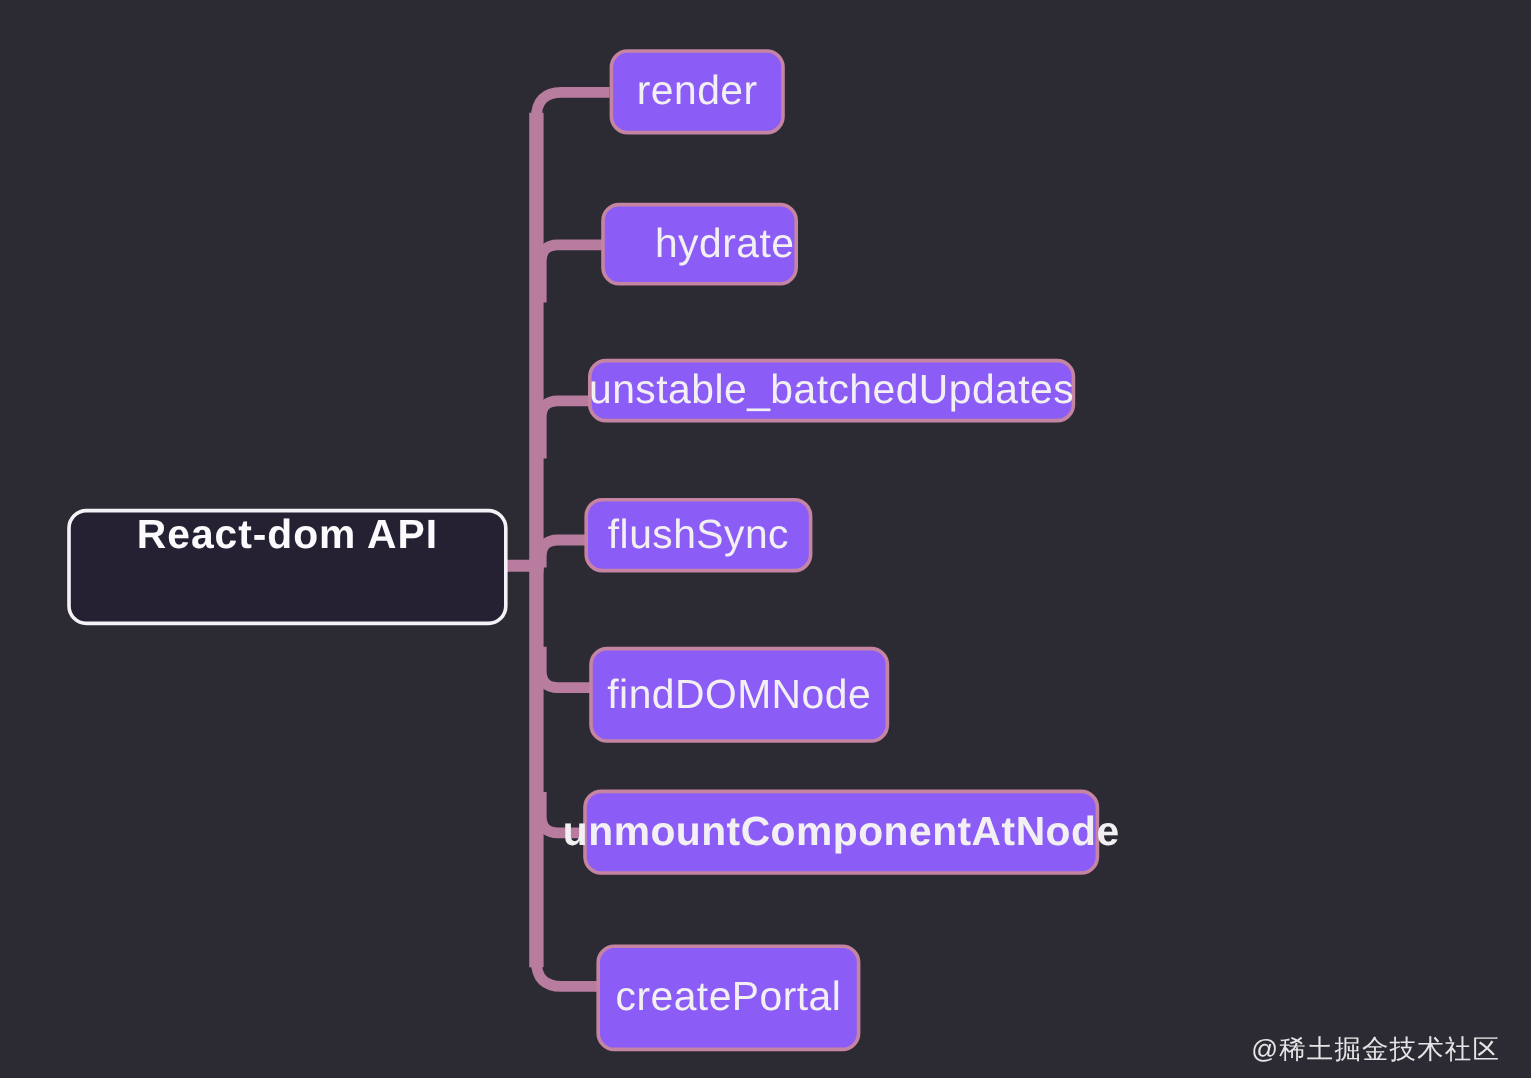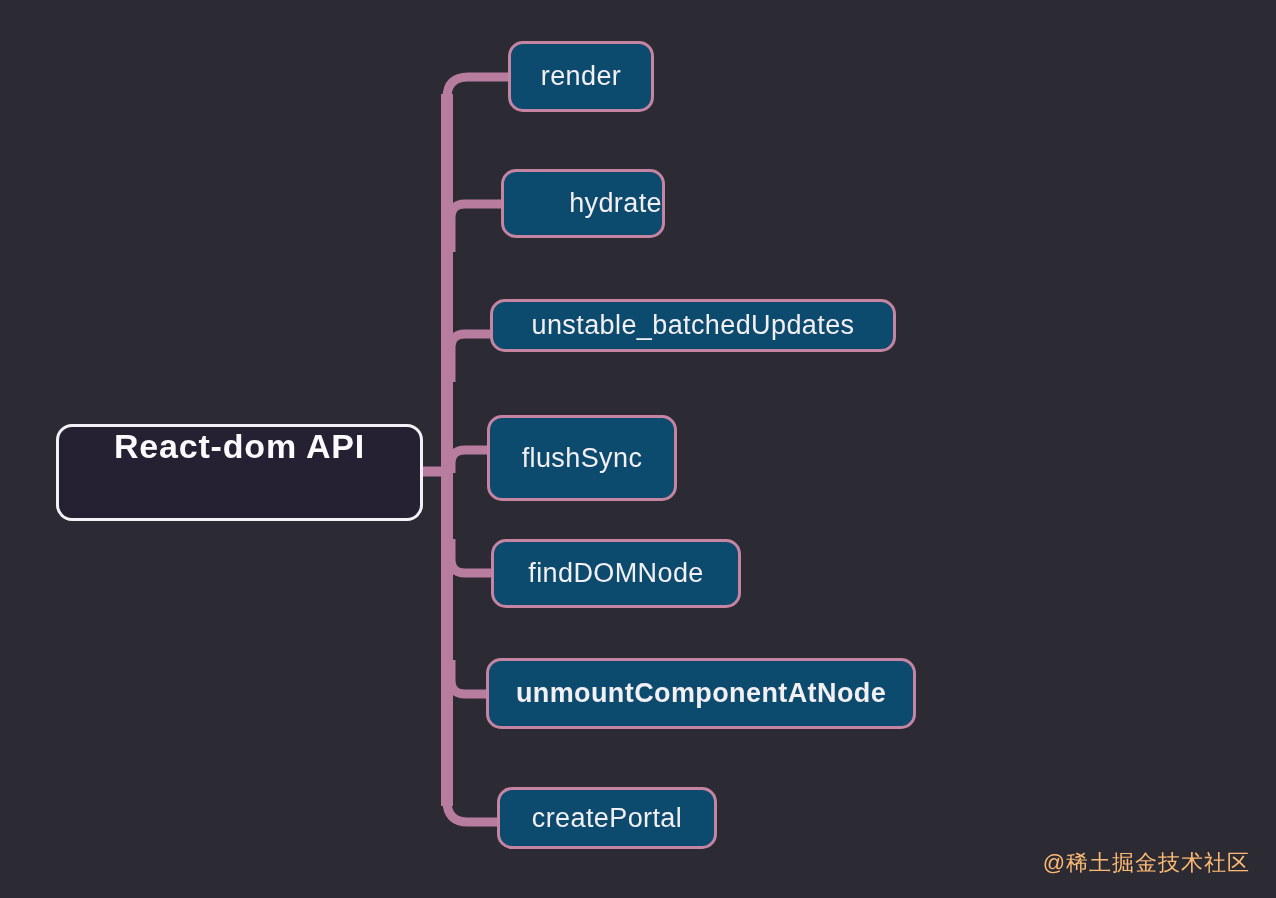--- a/index.html
+++ b/index.html
@@ -13,28 +13,28 @@
   }
   .connectors {
     position: absolute;
     left: 0; top: 0;
     width: 1276px; height: 898px;
     pointer-events: none;
   }
   .node {
     position: absolute;
     box-sizing: border-box;
-    background: #0c4a6e;
+    background: #8b5cf6;
     border: 3px solid #c584a1;
     border-radius: 15px;
     display: flex;
     align-items: center;
     justify-content: center;
     color: #f3f0f4;
-    font-size: 27px;
+    font-size: 34px;
     letter-spacing: 0.4px;
     white-space: nowrap;
     cursor: default;
   }
   .root-node {
     position: absolute;
     box-sizing: border-box;
     left: 56px; top: 424px; width: 367px; height: 97px;
     background: #252032;
     border: 3px solid #f4f2f6;
@@ -45,29 +45,29 @@
     color: #fbfafc;
     font-size: 34px;
     font-weight: bold;
     letter-spacing: 0.8px;
     white-space: nowrap;
     cursor: default;
   }
   .n0 { left: 508px; top: 41px;  width: 146px; height: 71px; }
   .n1 { left: 501px; top: 169px; width: 164px; height: 69px; justify-content: flex-end; }
   .n2 { left: 490px; top: 299px; width: 406px; height: 53px; }
-  .n3 { left: 487px; top: 415px; width: 190px; height: 86px; }
-  .n4 { left: 491px; top: 539px; width: 250px; height: 69px; }
+  .n3 { left: 487px; top: 415px; width: 190px; height: 62px; }
+  .n4 { left: 491px; top: 539px; width: 250px; height: 80px; }
   .n5 { left: 486px; top: 658px; width: 430px; height: 71px; font-weight: bold; }
-  .n6 { left: 497px; top: 787px; width: 220px; height: 62px; }
+  .n6 { left: 497px; top: 787px; width: 220px; height: 89px; }
   .watermark {
     position: absolute;
     right: 26px;
-    bottom: 20px;
-    color: #fdba74;
+    bottom: 8px;
+    color: #e5e5e5;
     font-size: 22px;
     letter-spacing: 1px;
   }
 </style>
 </head>
 <body>
 
 <div class="stage">
 
   <svg class="connectors" viewBox="0 0 1276 898">

